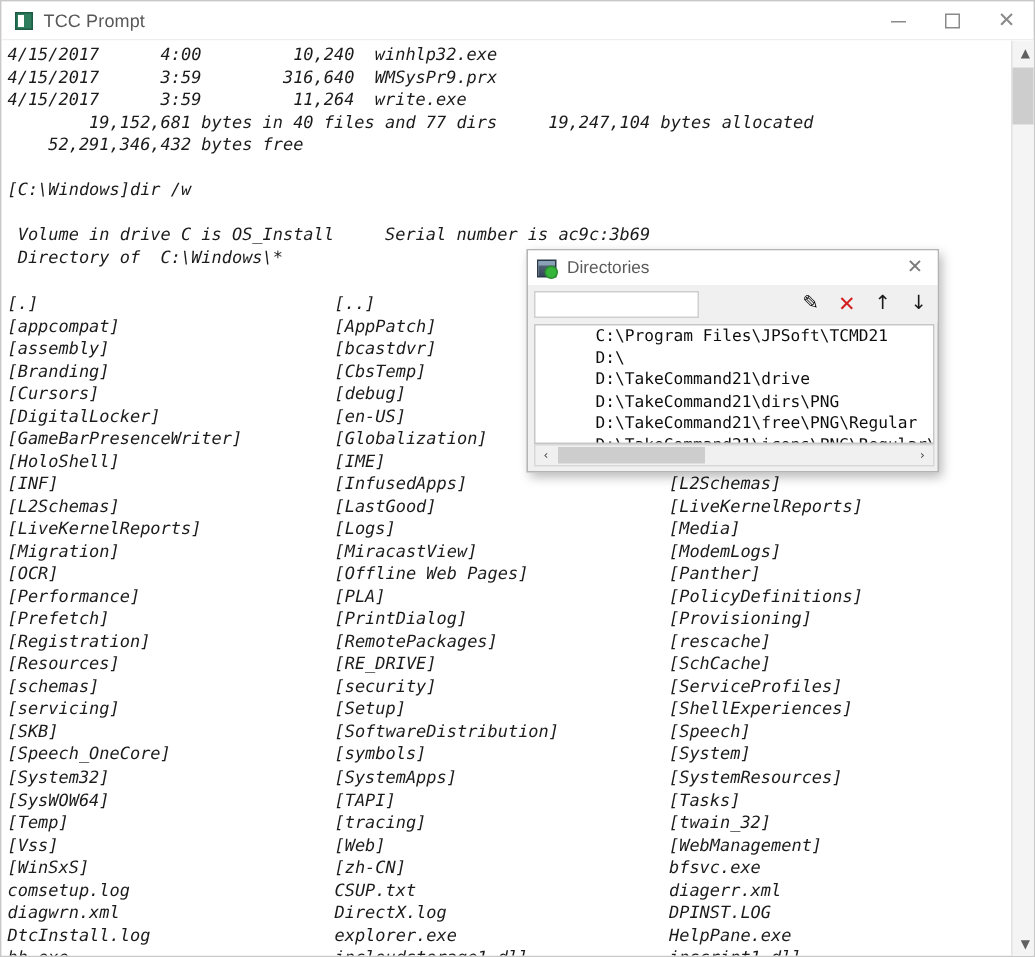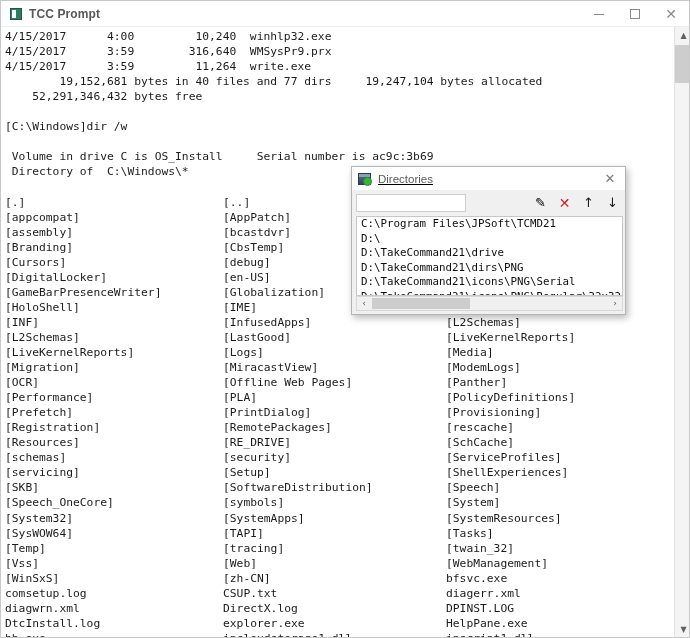--- a/index.html
+++ b/index.html
@@ -21,21 +21,20 @@
   }
 
   
   #title-bar {
     position: relative;
     height: 26px;
     background: #ffffff;
     border-bottom: 1px solid #eeeeee;
     display: flex;
     align-items: center;
-    font-weight: bold;
   }
   #app-icon {
     width: 12px; height: 12px;
     margin-left: 9px; margin-right: 7px;
     background: #2f7d5f;
     border: 1px solid #1d5a43;
     position: relative;
     flex: 0 0 auto;
   }
   #app-icon:after {
@@ -79,21 +78,21 @@
     position: absolute;
     left: 0; top: 0;
     padding: 2px 0 0 4px;
     font-family: "DejaVu Sans Mono", monospace;
     font-size: 11.3px;
     line-height: 15.05px;
     color: #1b1b1b;
     white-space: pre;
     letter-spacing: 0px;
   }
-  .crow { height: 15.05px; white-space: pre; }
+  .crow { height: 15.05px; white-space: pre; font-style: italic; }
   .ccol { display: inline-block; vertical-align: top; }
   .c1 { width: 218px; }
   .c2 { width: 223px; }
   .c3 { width: 230px; }
 
   
   #console-scrollbar {
     position: absolute;
     top: 0; right: 0;
     width: 17px; height: 611px;
@@ -117,21 +116,20 @@
 
   
   #directories-dialog {
     position: absolute;
     left: 350px; top: 139px;
     width: 275px; height: 149px;
     background: #f0f0f0;
     border: 1px solid #b4b4b4;
     box-shadow: 2px 3px 7px rgba(0,0,0,.28);
     font-family: "Liberation Sans", sans-serif;
-    text-decoration: underline;
   }
   #dlg-titlebar {
     height: 23px;
     background: #ffffff;
     display: flex;
     align-items: center;
     position: relative;
   }
   #dlg-icon {
     width: 13px; height: 12px;
@@ -204,20 +202,21 @@
   .tb-del { color: #d31f1f; font-weight: bold; font-size: 14px; }
   .tb-up, .tb-down { color: #1a1a1a; font-size: 13px; }
 
   #dlg-list {
     position: absolute;
     left: 4px; top: 49px;
     width: 267px; height: 80px;
     background: #ffffff;
     border: 1px solid #c7c7c7;
     overflow: hidden;
+    padding-left: 36px;
   }
   .dlg-row {
     height: 14.5px;
     line-height: 14.5px;
     padding-left: 4px;
     font-family: "DejaVu Sans Mono", monospace;
     font-size: 10.8px;
     color: #0d0d0d;
     white-space: nowrap;
     overflow: hidden;
@@ -293,21 +292,21 @@
           <span class="tb-icon tb-up">↑</span>
           <span class="tb-icon tb-down">↓</span>
         </div>
       </div>
 
       <div id="dlg-list">
           <div class="dlg-row">C:\Program Files\JPSoft\TCMD21</div>
           <div class="dlg-row">D:\</div>
           <div class="dlg-row">D:\TakeCommand21\drive</div>
           <div class="dlg-row">D:\TakeCommand21\dirs\PNG</div>
-          <div class="dlg-row">D:\TakeCommand21\icons\PNG\Serial</div>
+          <div class="dlg-row">D:\TakeCommand21\free\PNG\Regular</div>
           <div class="dlg-row">D:\TakeCommand21\icons\PNG\Regular\32x32</div>
         </div>
 
       <div id="dlg-hscroll">
         <div class="hs-arrow" id="hs-left">‹</div>
         <div id="hs-thumb"></div>
         <div class="hs-arrow" id="hs-right">›</div>
       </div>
 
     </div>

